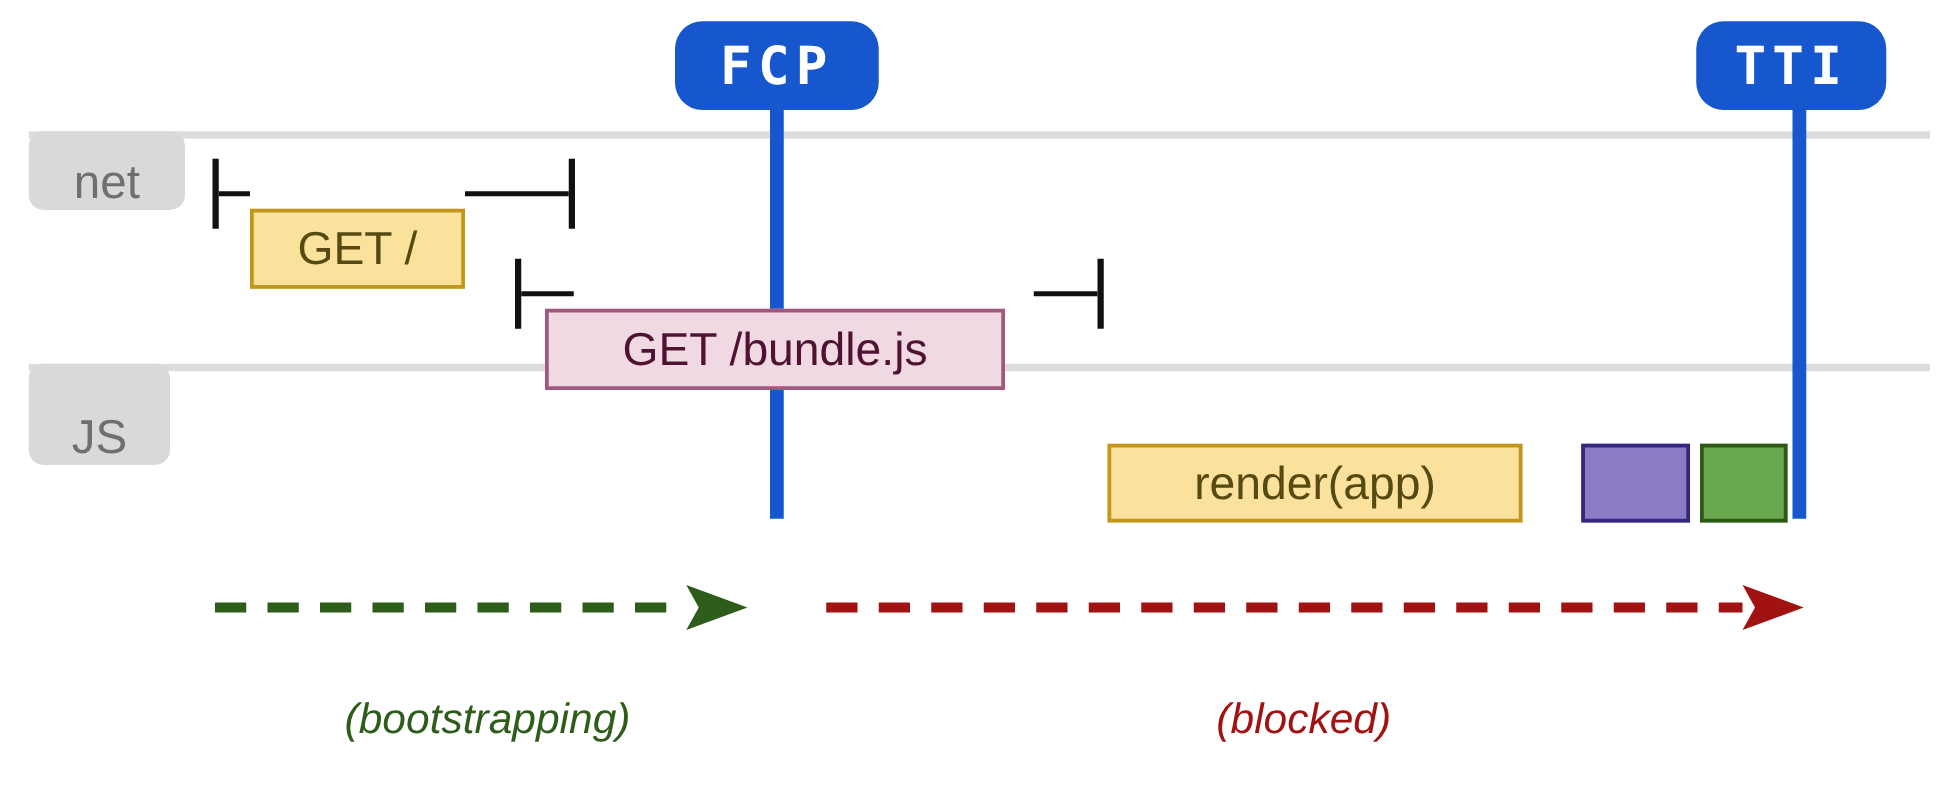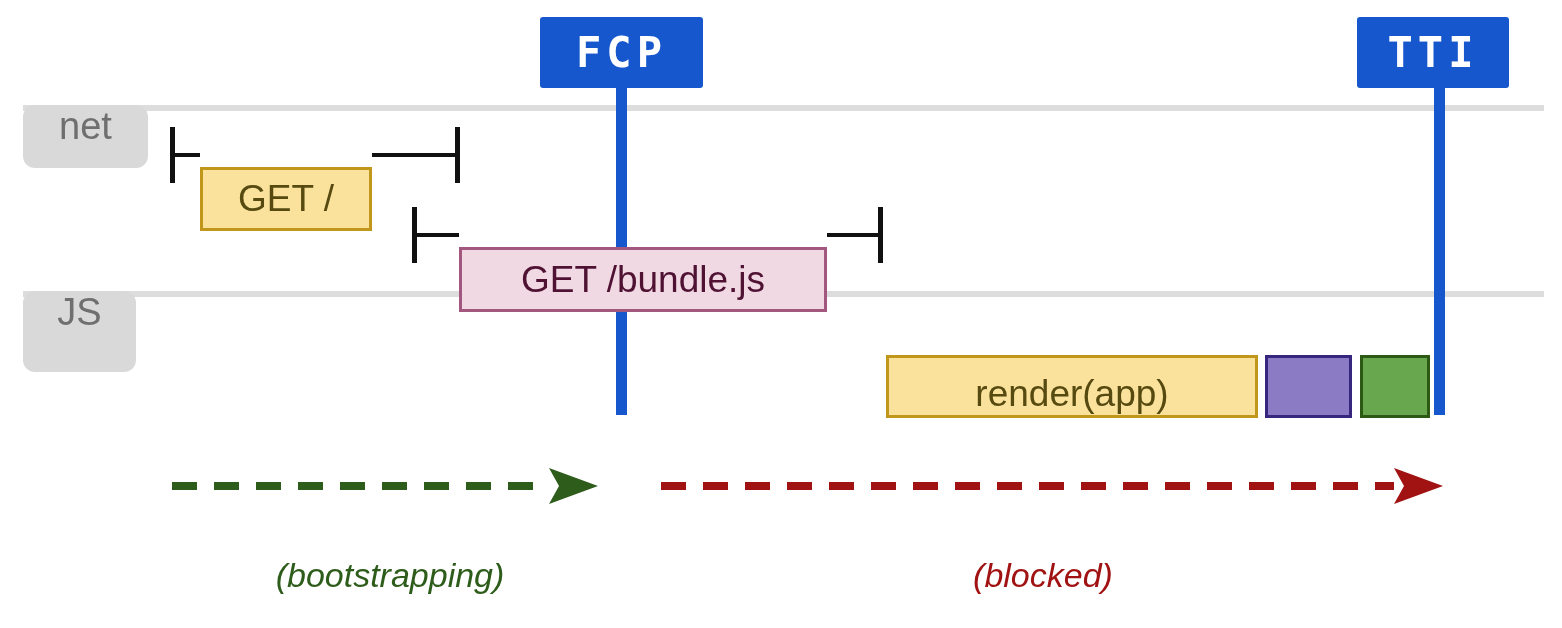--- a/index.html
+++ b/index.html
@@ -4,32 +4,32 @@
 <style>
   html,body{margin:0;padding:0;background:#fff;}
   .stage{
     position:relative;width:1562px;height:628px;background:#ffffff;overflow:hidden;
     font-family:"Liberation Sans",sans-serif;
   }
   .abs{position:absolute;}
 
   
   .marker-badge{
-    background:var(--blue);color:#fff;border-radius:3px;
+    background:var(--blue);color:#fff;border-radius:22px;
     display:flex;align-items:center;justify-content:center;
     font-family:"DejaVu Sans Mono",monospace;font-weight:bold;
     font-size:42px;letter-spacing:5px;z-index:5;
   }
   .marker-line{background:var(--blue);width:11px;z-index:2;}
 
   
   .lane-line{background:var(--lane-line);height:6px;z-index:1;}
   .lane-badge{
     background:var(--lane-badge-bg);color:var(--lane-badge-text);
-    border-radius:12px;display:flex;align-items:flex-start;justify-content:center;
+    border-radius:12px;display:flex;align-items:flex-end;justify-content:center;
     font-size:38px;z-index:2;
   }
 
   
   .task{
     display:flex;align-items:center;justify-content:center;
     font-size:37px;z-index:3;box-sizing:border-box;margin-top:44px;
   }
   .task.yellow{background:var(--yellow-fill);border:3px solid var(--yellow-border);color:var(--yellow-text);}
   .task.pink{background:var(--pink-fill);border:3px solid var(--pink-border);color:var(--pink-text);}
@@ -76,27 +76,27 @@
   <div class="abs tick" style="left:170px;top:127px;"></div>
   <div class="abs wline" style="left:175px;top:153px;width:25px;"></div>
   <div class="abs task yellow" style="left:200px;top:123px;width:172px;height:64px;">
     <span>GET /</span>
   </div>
   <div class="abs wline" style="left:372px;top:153px;width:83px;"></div>
   <div class="abs tick" style="left:455px;top:127px;"></div>
 
   <div class="abs tick" style="left:412px;top:207px;"></div>
   <div class="abs wline" style="left:417px;top:233px;width:42px;"></div>
-  <div class="abs task pink" style="left:459px;top:203px;width:368px;height:65px;">
+  <div class="abs task pink" style="left:436px;top:203px;width:368px;height:65px;">
     <span>GET /bundle.js</span>
   </div>
   <div class="abs wline" style="left:827px;top:233px;width:51px;"></div>
   <div class="abs tick" style="left:878px;top:207px;"></div>
 
-  <div class="abs task yellow" style="left:886px;top:311px;width:372px;height:63px;align-items:flex-end;">
+  <div class="abs task yellow" style="left:886px;top:311px;width:332px;height:63px;">
     <span>render(app)</span>
   </div>
   <div class="abs task purple" style="left:1265px;top:311px;width:87px;height:63px;"></div>
   <div class="abs task green" style="left:1360px;top:311px;width:70px;height:63px;"></div>
 
   <svg class="arrows" width="1562" height="628" viewBox="0 0 1562 628">
     <g>
       <line x1="172" y1="486" x2="549" y2="486" stroke="var(--arrow-green)" stroke-width="8" stroke-dasharray="25 17"></line>
       <polygon points="549,468 598,486 549,504 559,486" fill="var(--arrow-green)"></polygon>
     </g>

